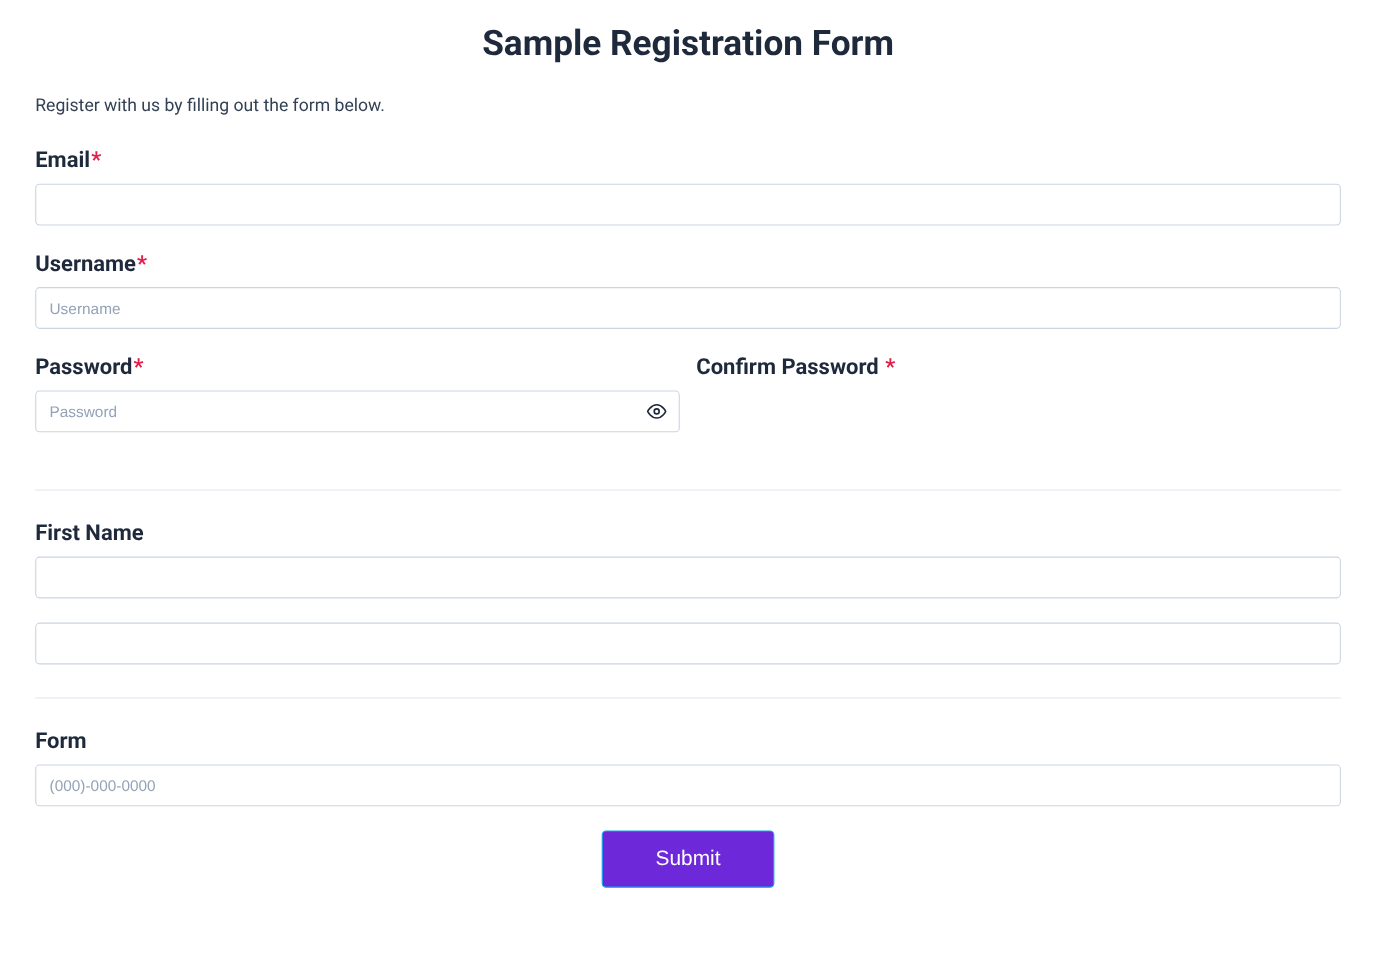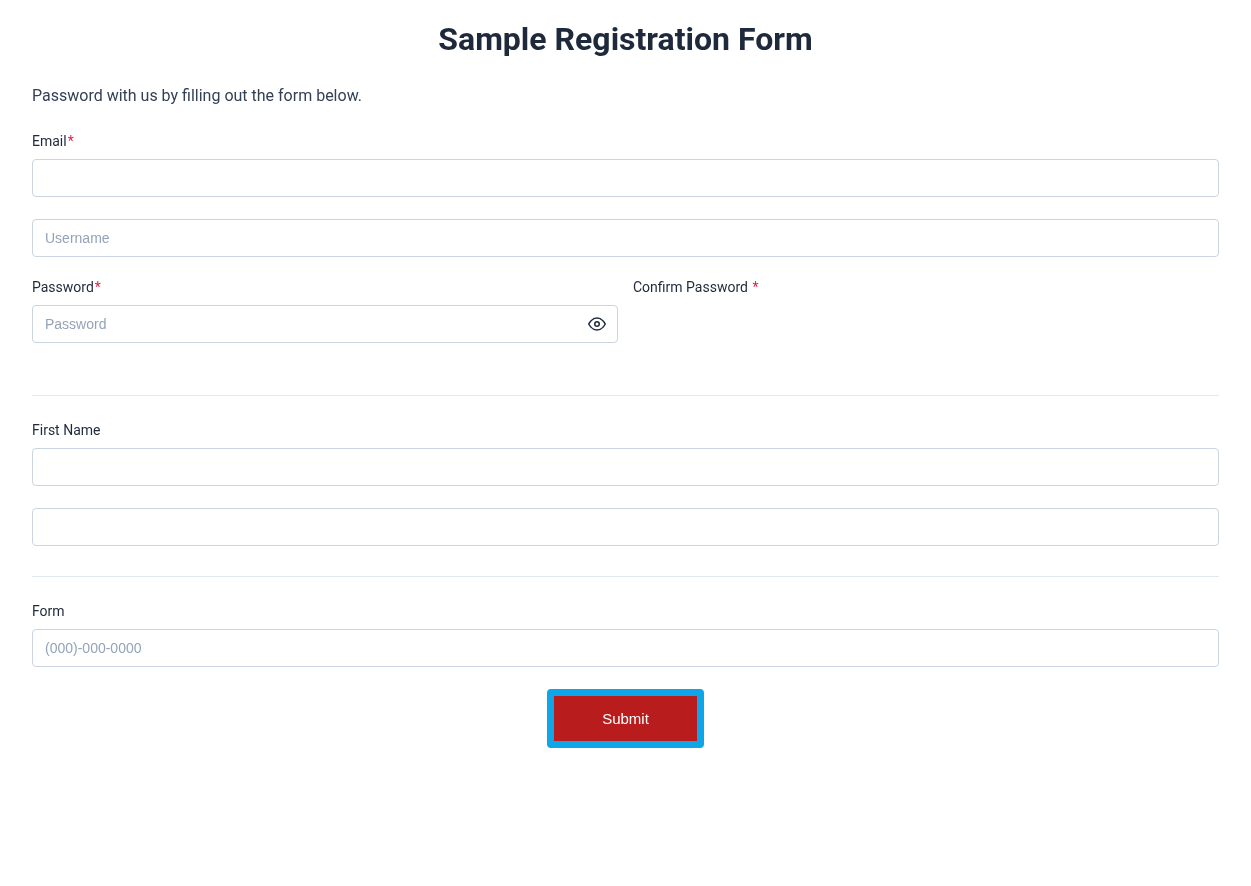--- a/index.html
+++ b/index.html
@@ -24,22 +24,22 @@
     .page-subtitle {
       font-size: 16px;
       color: #334155;
       margin-bottom: 28px;
     }
     .form-group {
       margin-bottom: 22px;
     }
     .form-label {
       display: block;
-      font-size: 14px;
-      font-weight: 400;
+      font-size: 20px;
+      font-weight: 700;
       color: #1e293b;
       margin-bottom: 10px;
     }
     .required {
       color: #e11d48;
       margin-left: 1px;
     }
     .form-input {
       width: 100%;
       height: 38px;
@@ -87,49 +87,52 @@
       border: none;
       border-top: 1px solid #e2e8f0;
       margin: 30px 0 26px 0;
     }
     .submit-wrapper {
       display: flex;
       justify-content: center;
       margin-top: 8px;
     }
     .submit-button {
-      background: #b91c1c;
+      background: #6d28d9;
       color: #ffffff;
-      border: 7px solid #0ea5e9;
+      border: 1px solid #0ea5e9;
       padding: 14px 48px;
-      font-size: 15px;
+      font-size: 19px;
       border-radius: 4px;
       cursor: pointer;
       min-width: 150px;
     }
     .password-input {
       padding-right: 40px;
     }
   </style>
 </head>
 <body>
 
 <h1 class="page-title">Sample Registration Form</h1>
-<p class="page-subtitle">Password with us by filling out the form below.</p>
+<p class="page-subtitle">Register with us by filling out the form below.</p>
 
 <form>
 
   <div class="form-group">
     <label class="form-label">
       <span>Email</span><span class="required">*</span>
     </label>
     <input type="text" class="form-input" placeholder="" style="">
   </div>
 
   <div class="form-group">
+    <label class="form-label">
+      <span>Username</span><span class="required">*</span>
+    </label>
     <input type="text" class="form-input" placeholder="Username" style="">
   </div>
 
   <div class="form-row">
     <div class="form-col form-group">
       <label class="form-label">
         <span>Password</span><span class="required">*</span>
       </label>
       <div class="input-wrapper">
         <input type="password" class="form-input password-input" placeholder="Password" style="">

